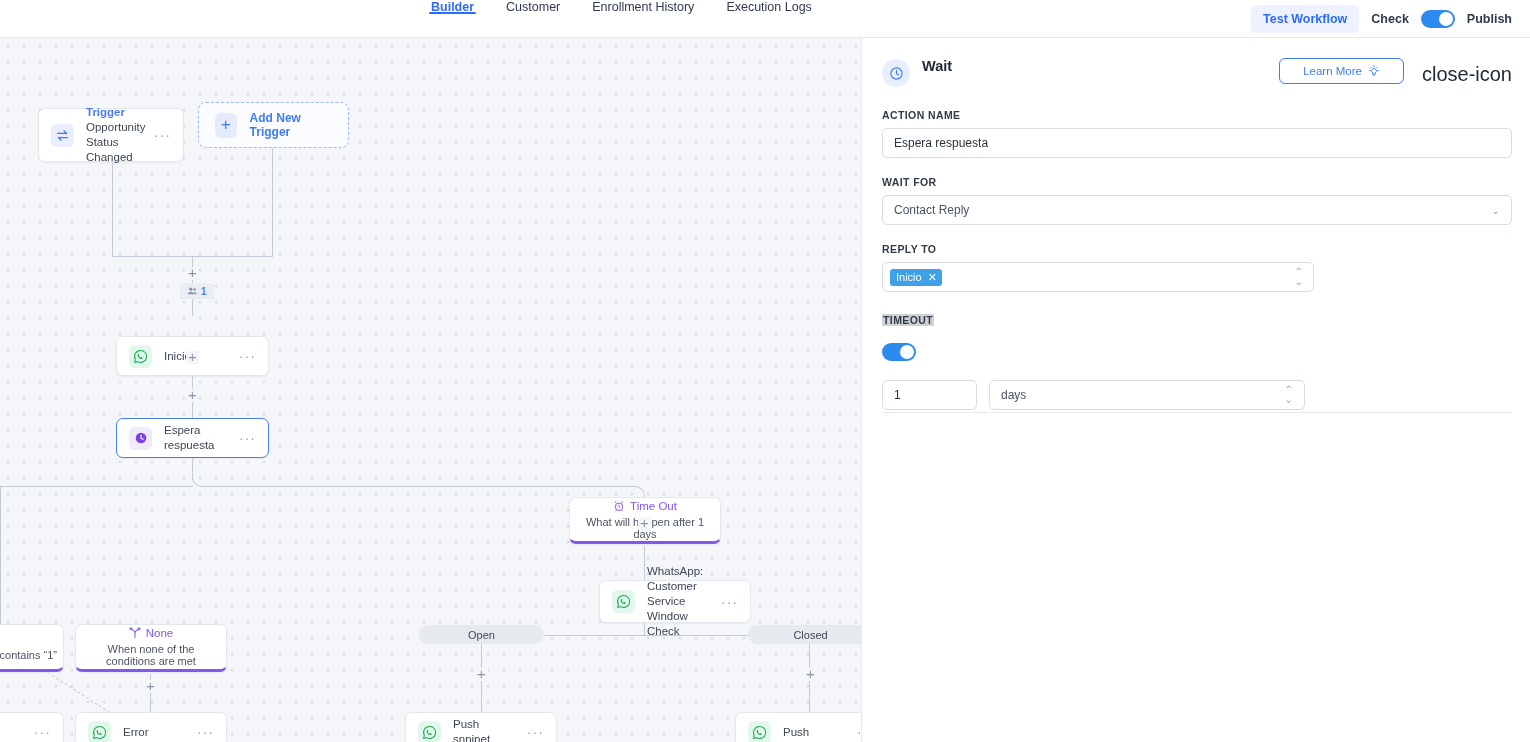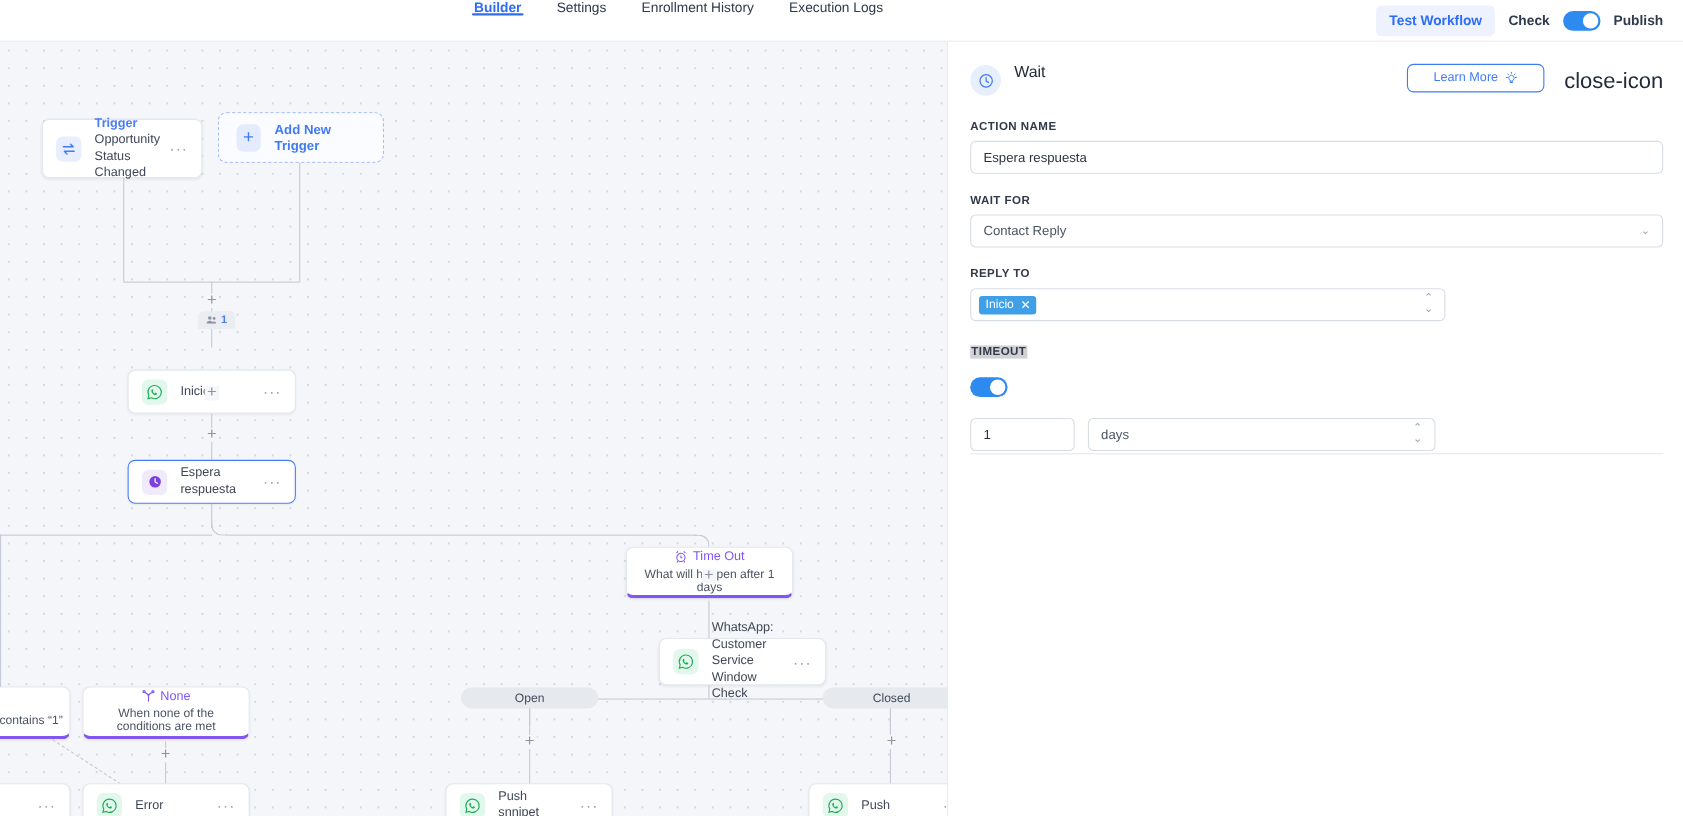--- a/index.html
+++ b/index.html
@@ -149,21 +149,21 @@
   .panel {
     position: absolute; top: 38px; left: 862px; width: 668px; height: 704px;
     background: #ffffff; padding: 20px 18px 0 20px;
   }
   .panel-head { display: flex; align-items: flex-start; }
   .panel-ico {
     width: 28px; height: 28px; border-radius: 50%; background: #e7effc;
     display: flex; align-items: center; justify-content: center; flex: none;
     margin-right: 12px; margin-top: 1px;
   }
-  .panel-title { font-size: 14.5px; font-weight: normal; color: #222b38; }
+  .panel-title { font-size: 14.5px; font-weight: bold; color: #222b38; }
   .panel-desc { font-size: 11.5px; color: #5d6676; margin-top: 5px; }
   .learn-more {
     margin-left: auto; display: flex; align-items: center; gap: 6px;
     border: 1px solid #3f7cf4; border-radius: 6px; background: #fff;
     color: #3f7cf4; font-size: 11.5px; padding: 6px 23px; cursor: pointer;
     white-space: nowrap; flex: none;
   }
   .close-x {
     margin-left: 18px; color: #222b38; font-size: 20px; cursor: pointer;
     flex: none; line-height: 1; margin-top: 6px;
@@ -219,21 +219,21 @@
 </style>
 </head>
 <body>
 
 <div class="topbar">
   <div class="nav-tabs">
     <div class="nav-tab active">
       <span>Builder</span>
     </div>
     <div class="nav-tab">
-      <span>Settings</span>
+      <span>Customer</span>
     </div>
     <div class="nav-tab">
       <span>Enrollment History</span>
     </div>
     <div class="nav-tab">
       <span>Execution Logs</span>
     </div>
   </div>
   <div class="topbar-right">
     <button class="test-workflow-btn">Test Workflow</button>

